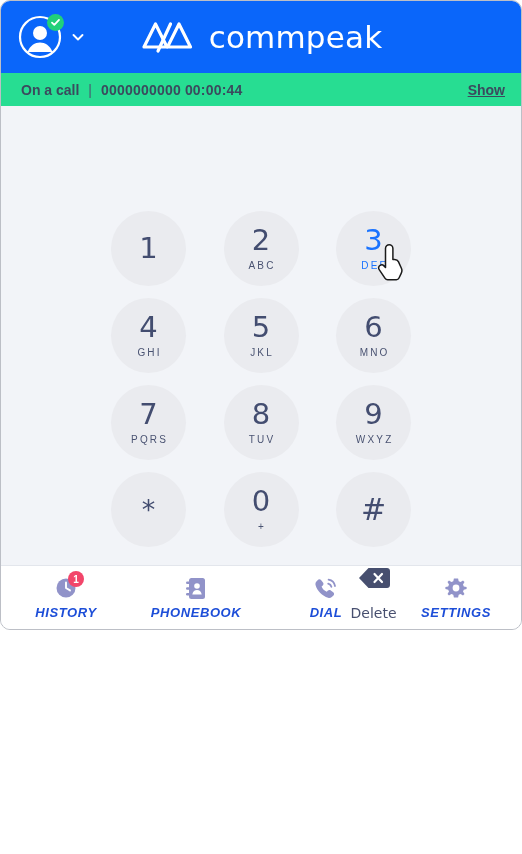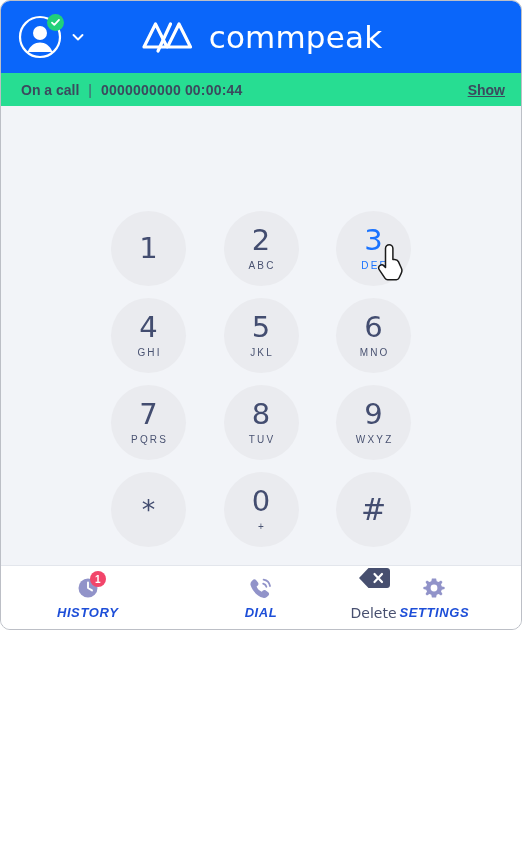--- a/index.html
+++ b/index.html
@@ -400,20 +400,33 @@
       <div class="tab-icon">
         <svg width="22" height="22" viewBox="0 0 22 22">
           <circle cx="11" cy="11" r="9.5" fill="#9193c9"></circle>
           <path d="M11 5.5 L11 11 L15 13.4" fill="none" stroke="#ffffff" stroke-width="1.9" stroke-linecap="round" stroke-linejoin="round"></path>
         </svg>
         <div class="badge">1</div>
       </div>
       <span class="tab-label">HISTORY</span>
     </div>
 
+    <div class="tab">
+      <div class="tab-icon">
+        <svg width="20" height="23" viewBox="0 0 20 23">
+          <rect x="3" y="1" width="16" height="21" rx="2.5" fill="#9193c9"></rect>
+          <rect x="0" y="4.5" width="4" height="2.4" rx="1.2" fill="#9193c9"></rect>
+          <rect x="0" y="10.3" width="4" height="2.4" rx="1.2" fill="#9193c9"></rect>
+          <rect x="0" y="16.1" width="4" height="2.4" rx="1.2" fill="#9193c9"></rect>
+          <circle cx="11" cy="9" r="2.8" fill="#ffffff"></circle>
+          <path d="M6.3 17.5 C6.8 14.4 8.7 13 11 13 C13.3 13 15.2 14.4 15.7 17.5 Z" fill="#ffffff"></path>
+        </svg>
+      </div>
+      <span class="tab-label">PHONEBOOK</span>
+    </div>
 
     <div class="tab">
       <div class="tab-icon">
         <svg width="24" height="23" viewBox="0 0 24 23">
           <path d="M3.6 3.2 C4.6 2 6.3 2 7.2 3.2 L9 5.6 C9.7 6.5 9.6 7.7 8.8 8.5 L7.6 9.6
                    C8.5 12 10.4 13.9 12.8 14.8 L13.9 13.6 C14.7 12.8 15.9 12.7 16.8 13.4
                    L19.2 15.2 C20.4 16.1 20.4 17.8 19.2 18.8 L17.8 20 C16.8 20.9 15.4 21.2 14.1 20.8
                    C8.2 19 3.4 14.2 1.6 8.3 C1.2 7 1.5 5.6 2.4 4.6 Z" fill="#9193c9"></path>
           <path d="M14.6 2.6 C17.9 3.2 20.4 5.7 21 9" fill="none" stroke="#9193c9" stroke-width="1.8" stroke-linecap="round"></path>
           <path d="M14.2 6.6 C15.9 7 17 8.1 17.4 9.8" fill="none" stroke="#9193c9" stroke-width="1.8" stroke-linecap="round"></path>

